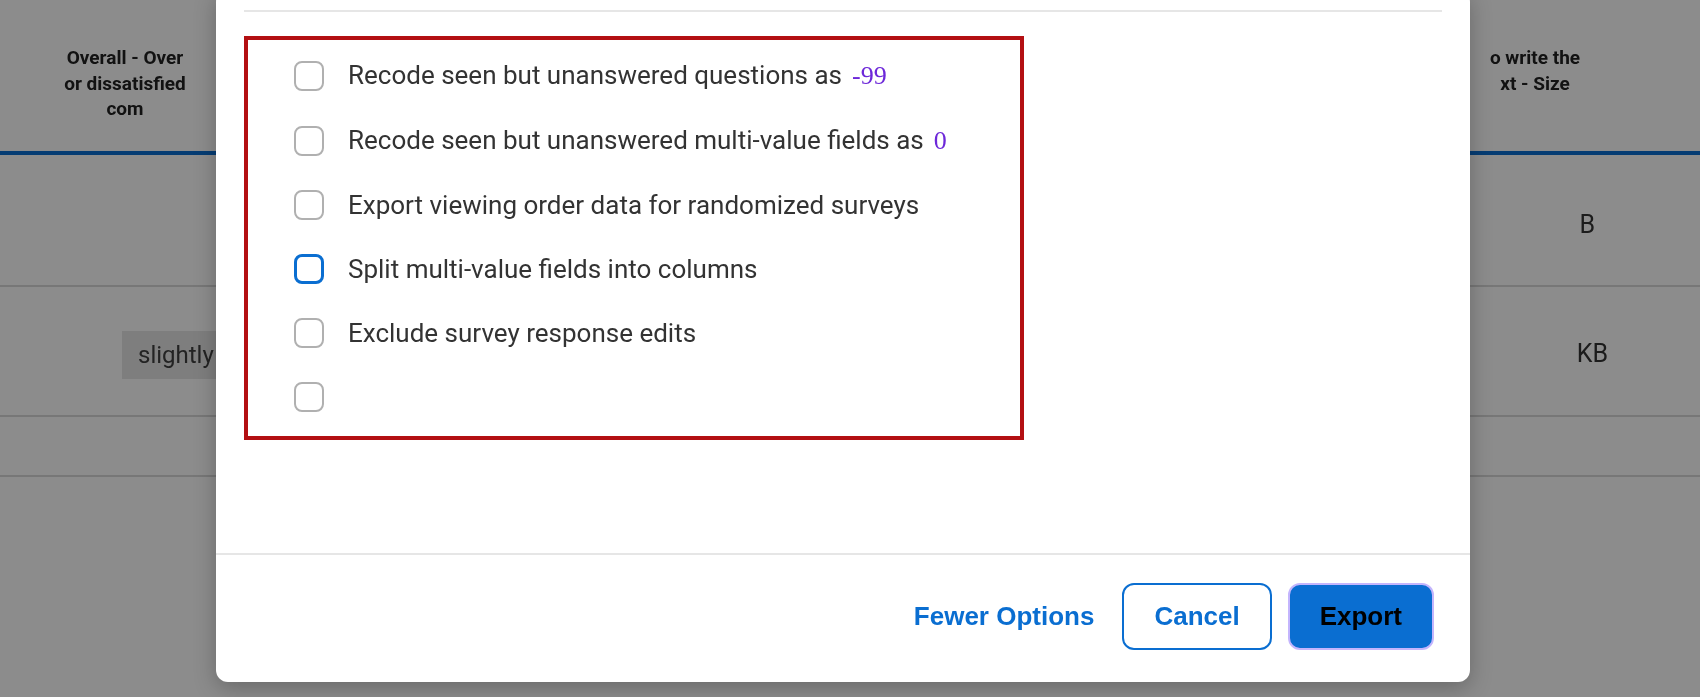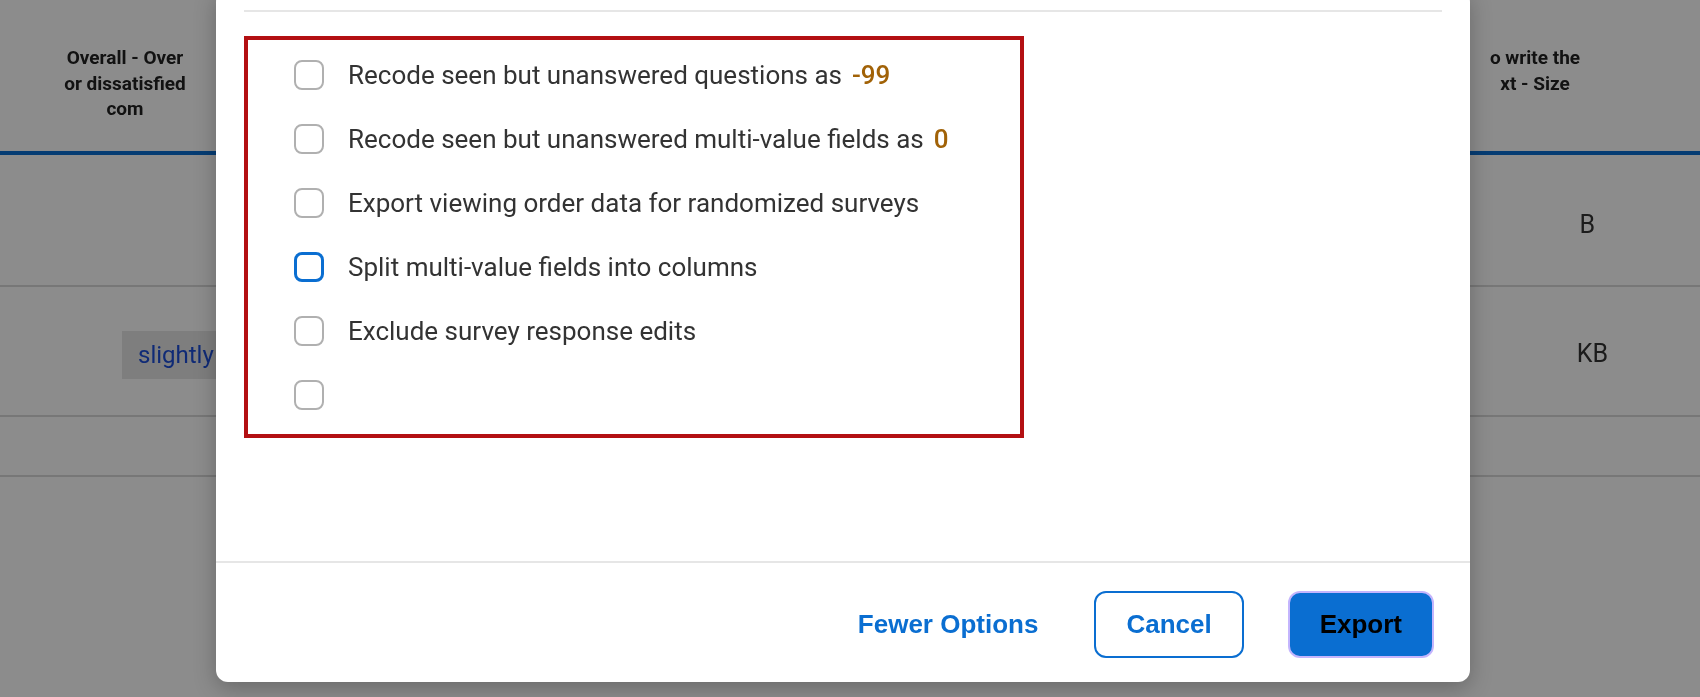--- a/index.html
+++ b/index.html
@@ -68,21 +68,21 @@
   .bg-cell-txt {
     position: absolute;
     font-size: 25px;
     color: #333;
   }
   .chip {
     position: absolute;
     background: #e5e5e5;
     padding: 10px 16px;
     font-size: 24px;
-    color: #1d4ed8;
+    color: #404040;
   }
 
   
   .modal {
     position: absolute;
     left: 216px;
     top: -10px; 
     width: 1254px;
     height: 692px;
     background: #fff;
@@ -135,32 +135,33 @@
 
   .opt-label {
     font-size: 26px;
     color: #333;
     display: inline-flex;
     align-items: baseline;
     gap: 10px;
     white-space: nowrap;
   }
   .opt-label .val {
-    color: #a16207;
+    color: #6d28d9;
     font-weight: 500;
+    font-family: Liberation Serif, serif;
   }
 
   
   .modal-footer {
     border-top: 2px solid #e6e6e6;
-    padding: 28px 36px 24px 36px;
+    padding: 28px 36px 32px 36px;
     display: flex;
     justify-content: flex-end;
     align-items: center;
-    gap: 44px;
+    gap: 16px;
   }
   .link-btn {
     color: #0a6ed1;
     font-size: 26px;
     font-weight: 600;
     background: none;
     border: none;
     cursor: pointer;
     padding: 10px 12px;
   }

